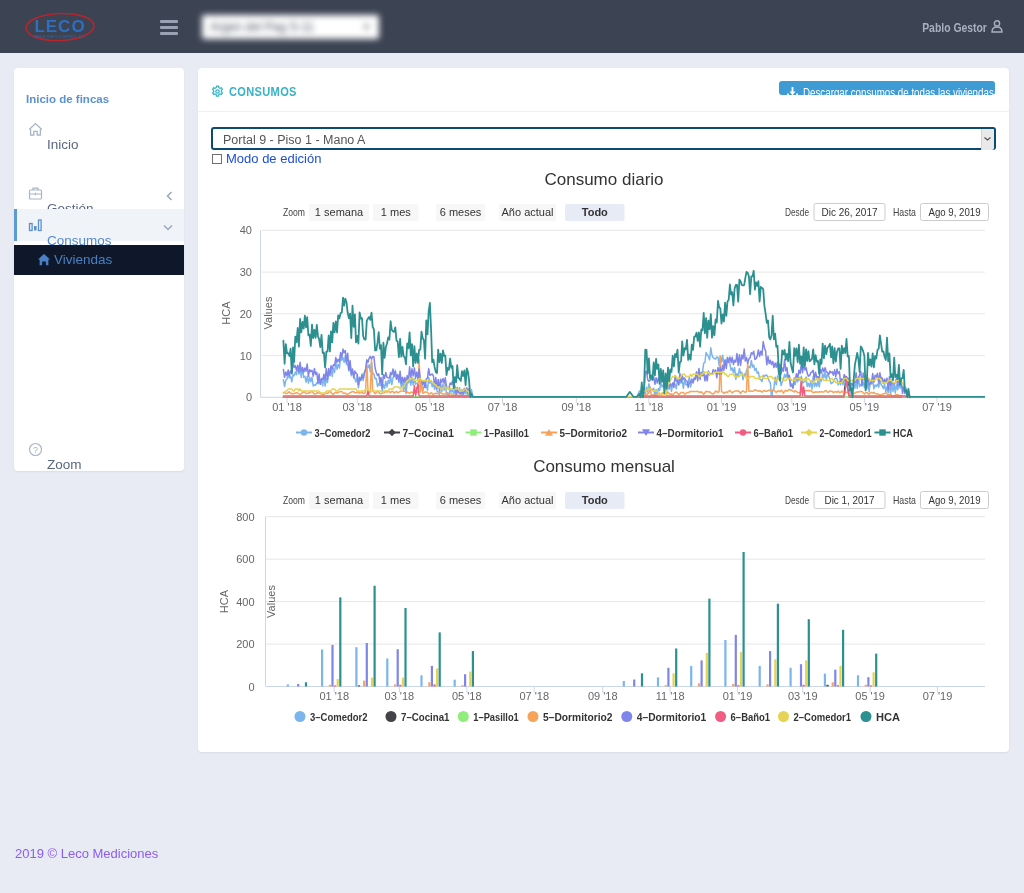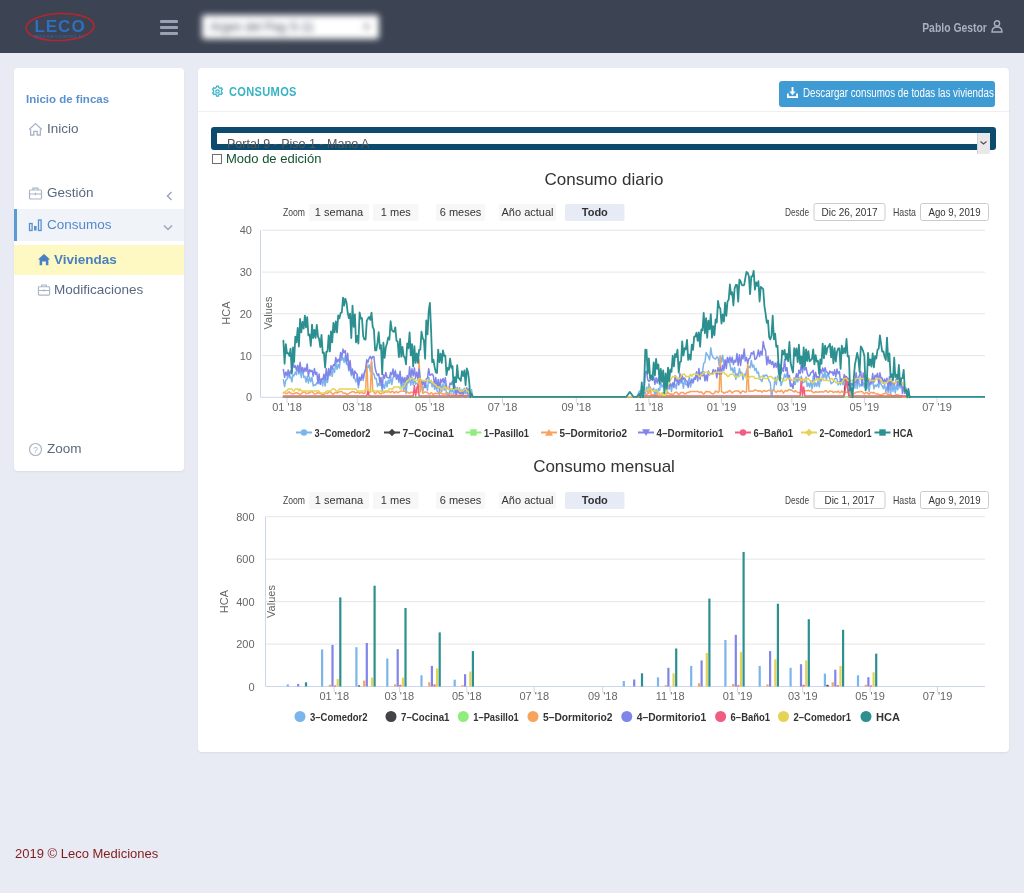--- a/index.html
+++ b/index.html
@@ -13,51 +13,51 @@
   background:#ffffff; border-radius:2px; filter:blur(3px);
   font-size:12px; color:#4a5060; padding:5px 8px; white-space:nowrap; overflow:hidden; }
 .blurbox span.car { float:right; color:#666; font-size:9px; margin-top:2px; }
 .user { position:absolute; right:37px; top:20px; color:#a9b1c0; font-size:13px; font-weight:bold; transform:scaleX(.8); transform-origin:100% 50%; }
 .usericon { position:absolute; right:21px; top:20px; }
 .sidebar { position:absolute; left:14px; top:68px; width:170px; height:403px;
   background:#ffffff; border-radius:4px; box-shadow:0 1px 2px rgba(40,50,70,.08); }
 .sb-head { position:absolute; left:12px; top:25px; font-size:11.5px; font-weight:bold; color:#5b91cf; }
 .mi { position:absolute; left:0px; width:170px; height:32px; }
 .mi .ic { position:absolute; left:14px; top:9px; width:15px; height:15px; }
-.mi .tx { position:absolute; left:33px; top:8px; font-size:13.5px; color:#5a6880; }
+.mi .tx { position:absolute; left:33px; top:24px; font-size:13.5px; color:#5a6880; }
 .mi .ch { position:absolute; right:11px; top:10px; }
 .mi.active { background:#f0f4f9; border-left:3px solid #5b9bd1; }
 .mi.active .tx { color:#5588cc; left:30px; }
 .mi.active .ic { left:11px; }
 .mi.sub .ic { left:23px; width:14px; height:14px; }
 .mi.sub .tx { left:40px; }
-.mi.subactive { background:#fef9c3;font-weight:bold; }
+.mi.subactive { background:#0f172a; }
 .mi.sub { height:30px; }
 .mi.sub .tx { top:7px; }
 .mi.sub .ic { top:8px; }
 .mi.subactive .tx { color:#4a80c0; }
 .main { position:absolute; left:198px; top:68px; width:811px; height:684px;
   background:#ffffff; border-radius:4px; box-shadow:0 1px 2px rgba(40,50,70,.08); }
 .m-title { position:absolute; left:31px; top:16px; font-size:13.5px; font-weight:bold;
   color:#36b3c6; letter-spacing:.4px; transform:scaleX(.82); transform-origin:0 50%; }
 .m-gear { position:absolute; left:13px; top:17px; }
-.dl-btn { position:absolute; right:14px; top:13px; width:216px; height:26px; background:#3e9bd3;
+.dl-btn { position:absolute; right:14px; top:13px; width:216px; height:14px; background:#3e9bd3;
   border-radius:3px; color:#ffffff; line-height:22px; padding:0 0 0 8px; white-space:nowrap; }
 .dl-btn span { display:inline-block; font-size:12.5px; transform:scaleX(.78); transform-origin:0 50%; }
 .divider { position:absolute; left:0px; top:43px; width:811px; height:1px; background:#edeff2; }
 .selbox { position:absolute; left:13px; top:59px; width:785px; height:23px;
-  background:#fff; border:6px solid #0c4a6e; border-radius:3px; }
+  background:#fff; border:2px solid #0c4a6e; border-radius:3px; }
 .selbox .sbtn { position:absolute; right:0px; top:0px; width:13px; height:21px;
   background:#e9e9e9; border-left:1px solid #cfd3dd; border-radius:0 2px 2px 0; }
 .selbox .stx { position:absolute; left:10px; top:4px; font-size:12.5px; color:#555; }
 .selbox .sarr { position:absolute; right:3px; top:8px; width:7px; height:4px; }
 .chk { position:absolute; left:14px; top:86px; width:10px; height:10px;
   border:1px solid #6f6f6f; background:#fff; }
-.chklbl { position:absolute; left:28px; top:83px; font-size:13px; color:#14532d; }
-.footer { position:absolute; left:15px; top:846px; font-size:13px; color:#7f1d1d; }
+.chklbl { position:absolute; left:28px; top:83px; font-size:13px; color:#1d4ed8; }
+.footer { position:absolute; left:15px; top:846px; font-size:13px; color:#8b5cf6; }
 </style>
 </head>
 <body>
 <div class="topbar">
   <svg class="logo" width="78" height="40" viewBox="0 0 78 40">
     <ellipse cx="38" cy="20" rx="34" ry="13.5" fill="none" stroke="#b8252e" stroke-width="1.6" transform="rotate(-2 38 20)"></ellipse>
     <text x="38" y="25" text-anchor="middle" font-family="Liberation Sans,sans-serif" font-size="17" font-weight="bold" fill="#2d6fc0" letter-spacing="1">LECO</text>
     <text x="38" y="30.5" text-anchor="middle" font-family="Liberation Sans,sans-serif" font-size="3.4" fill="#2d6fc0" letter-spacing=".3">MEDICION Y CONTROL S.L.</text>
   </svg>
   <div class="burger">
@@ -99,27 +99,20 @@
       <div class="tx">Consumos</div>
       <div class="ch"><svg width="10" height="10" viewBox="0 0 10 10">
           <path d="M1 2.5 5 6.5 9 2.5" fill="none" stroke="#9aa6ba" stroke-width="1.5"></path>
         </svg></div>
     </div>
 <div class="mi sub subactive" style="top:177px">
       <svg class="ic" viewBox="0 0 15 15">
         <path d="M7.5 1 14 7h-1.8v6H9.5V9h-4v4H2.8V7H1z" fill="#4a80c5"></path>
       </svg>
       <div class="tx">Viviendas</div>
-    </div>
-<div class="mi sub" style="top:207px">
-      <svg class="ic" viewBox="0 0 15 15">
-        <rect x="1.5" y="4" width="12" height="9" rx="1" fill="none" stroke="#a9b5c6" stroke-width="1.2"></rect>
-        <path d="M5 4V2.2h5V4M1.5 8h12M7.5 6.8v2.4" fill="none" stroke="#a9b5c6" stroke-width="1.2"></path>
-      </svg>
-      <div class="tx">Modificaciones</div>
     </div>
 <div class="mi " style="top:365px">
       <svg class="ic" viewBox="0 0 15 15">
         <circle cx="7.5" cy="7.5" r="6" fill="none" stroke="#a9b5c6" stroke-width="1.2"></circle>
         <text x="7.5" y="10.5" text-anchor="middle" font-size="9" fill="#a9b5c6" font-family="Liberation Sans">?</text>
       </svg>
       <div class="tx">Zoom</div>
     </div>
 <div class="sb-head">Inicio de fincas</div>
 </div>

